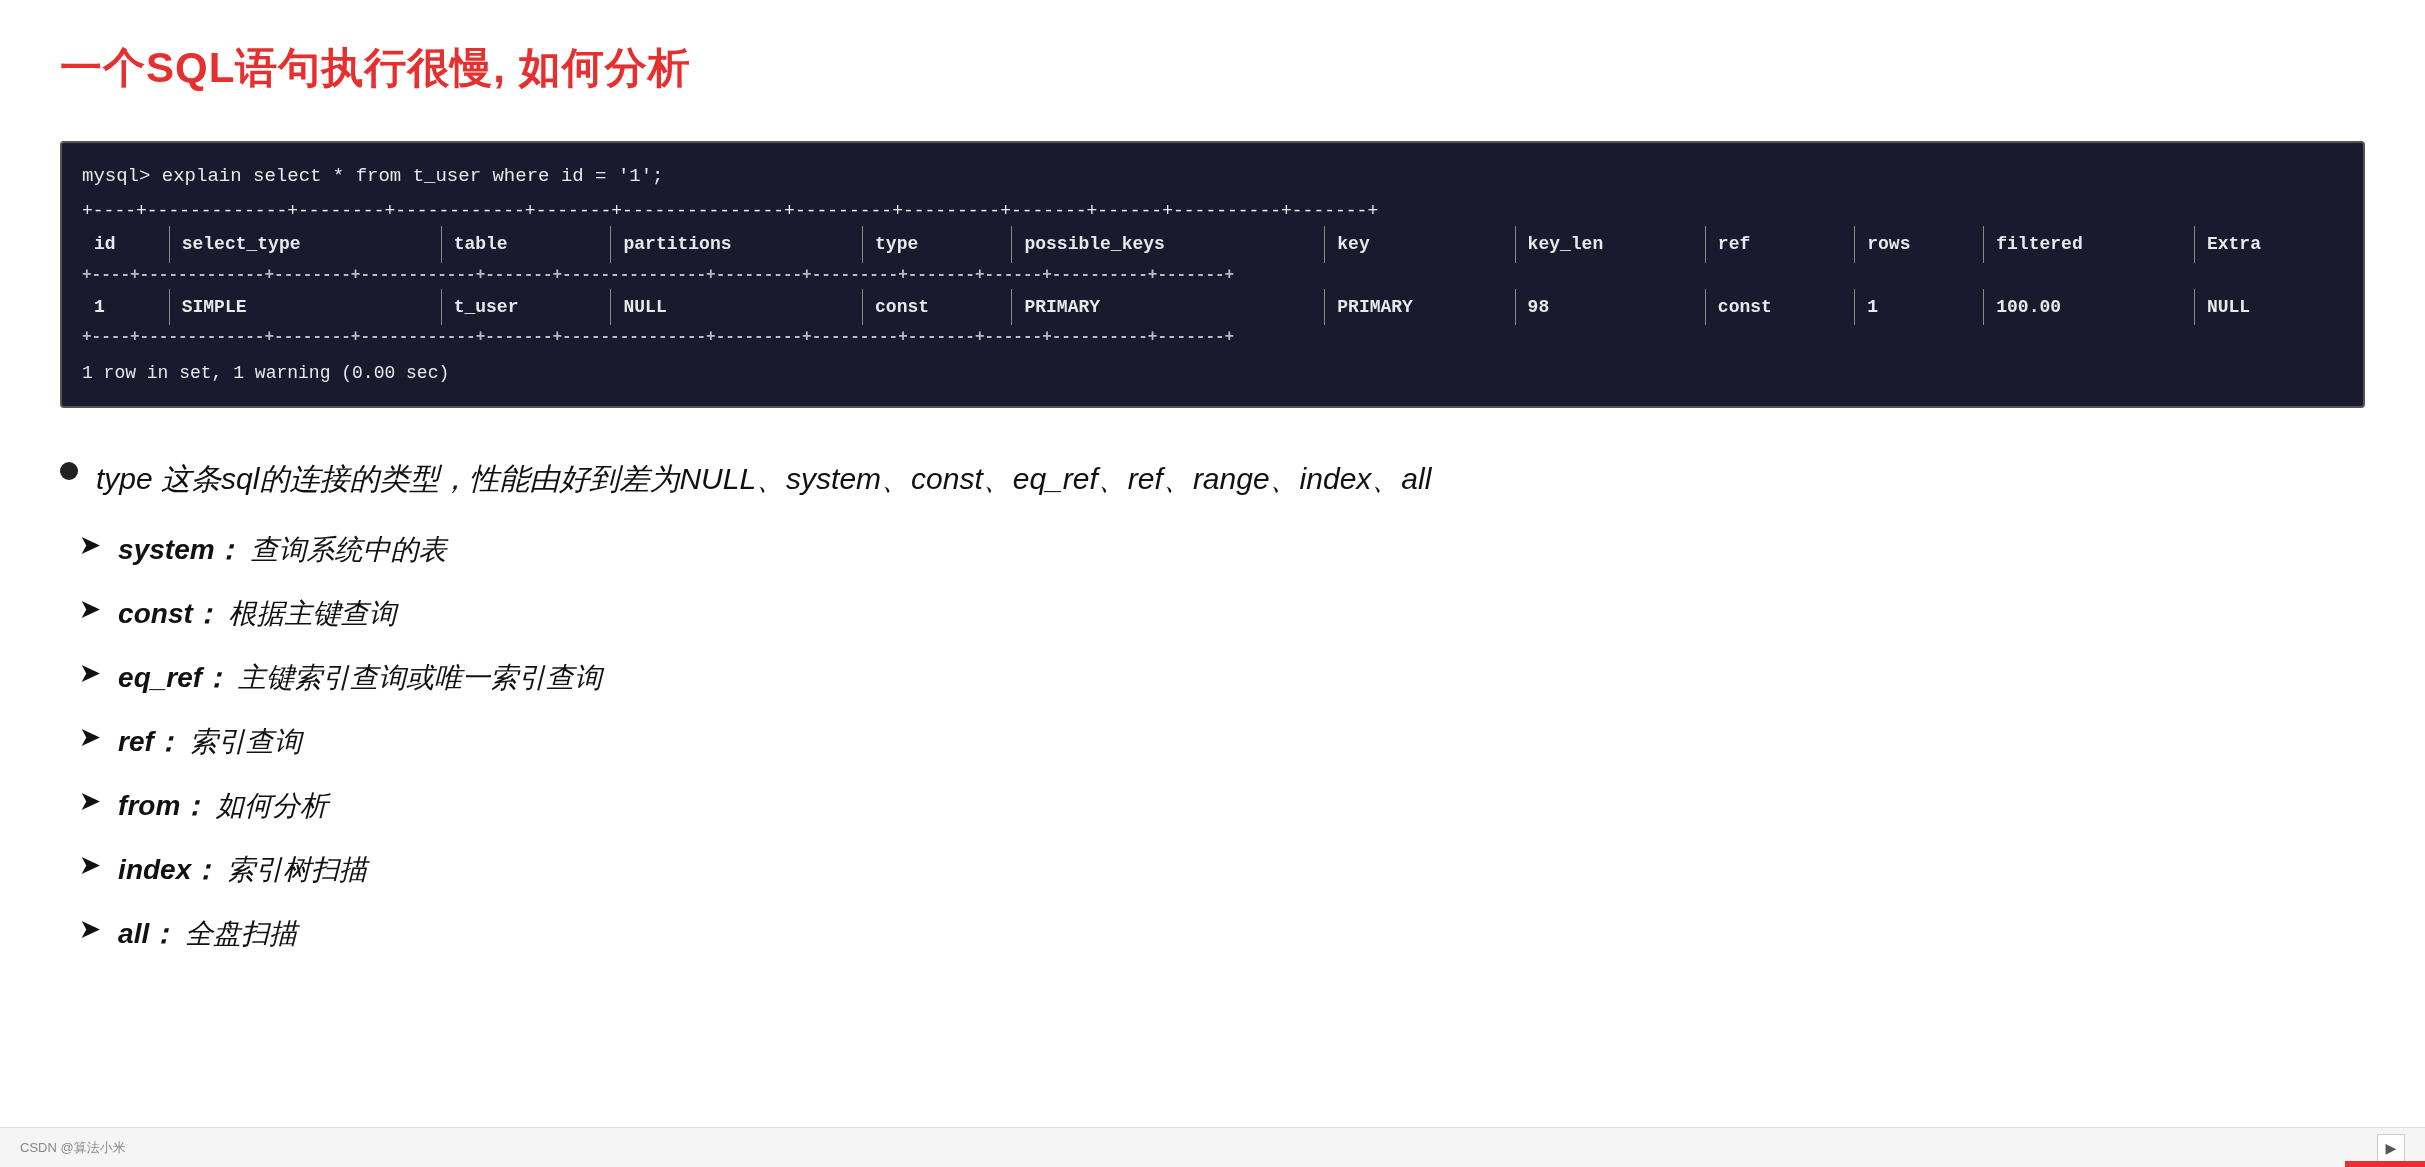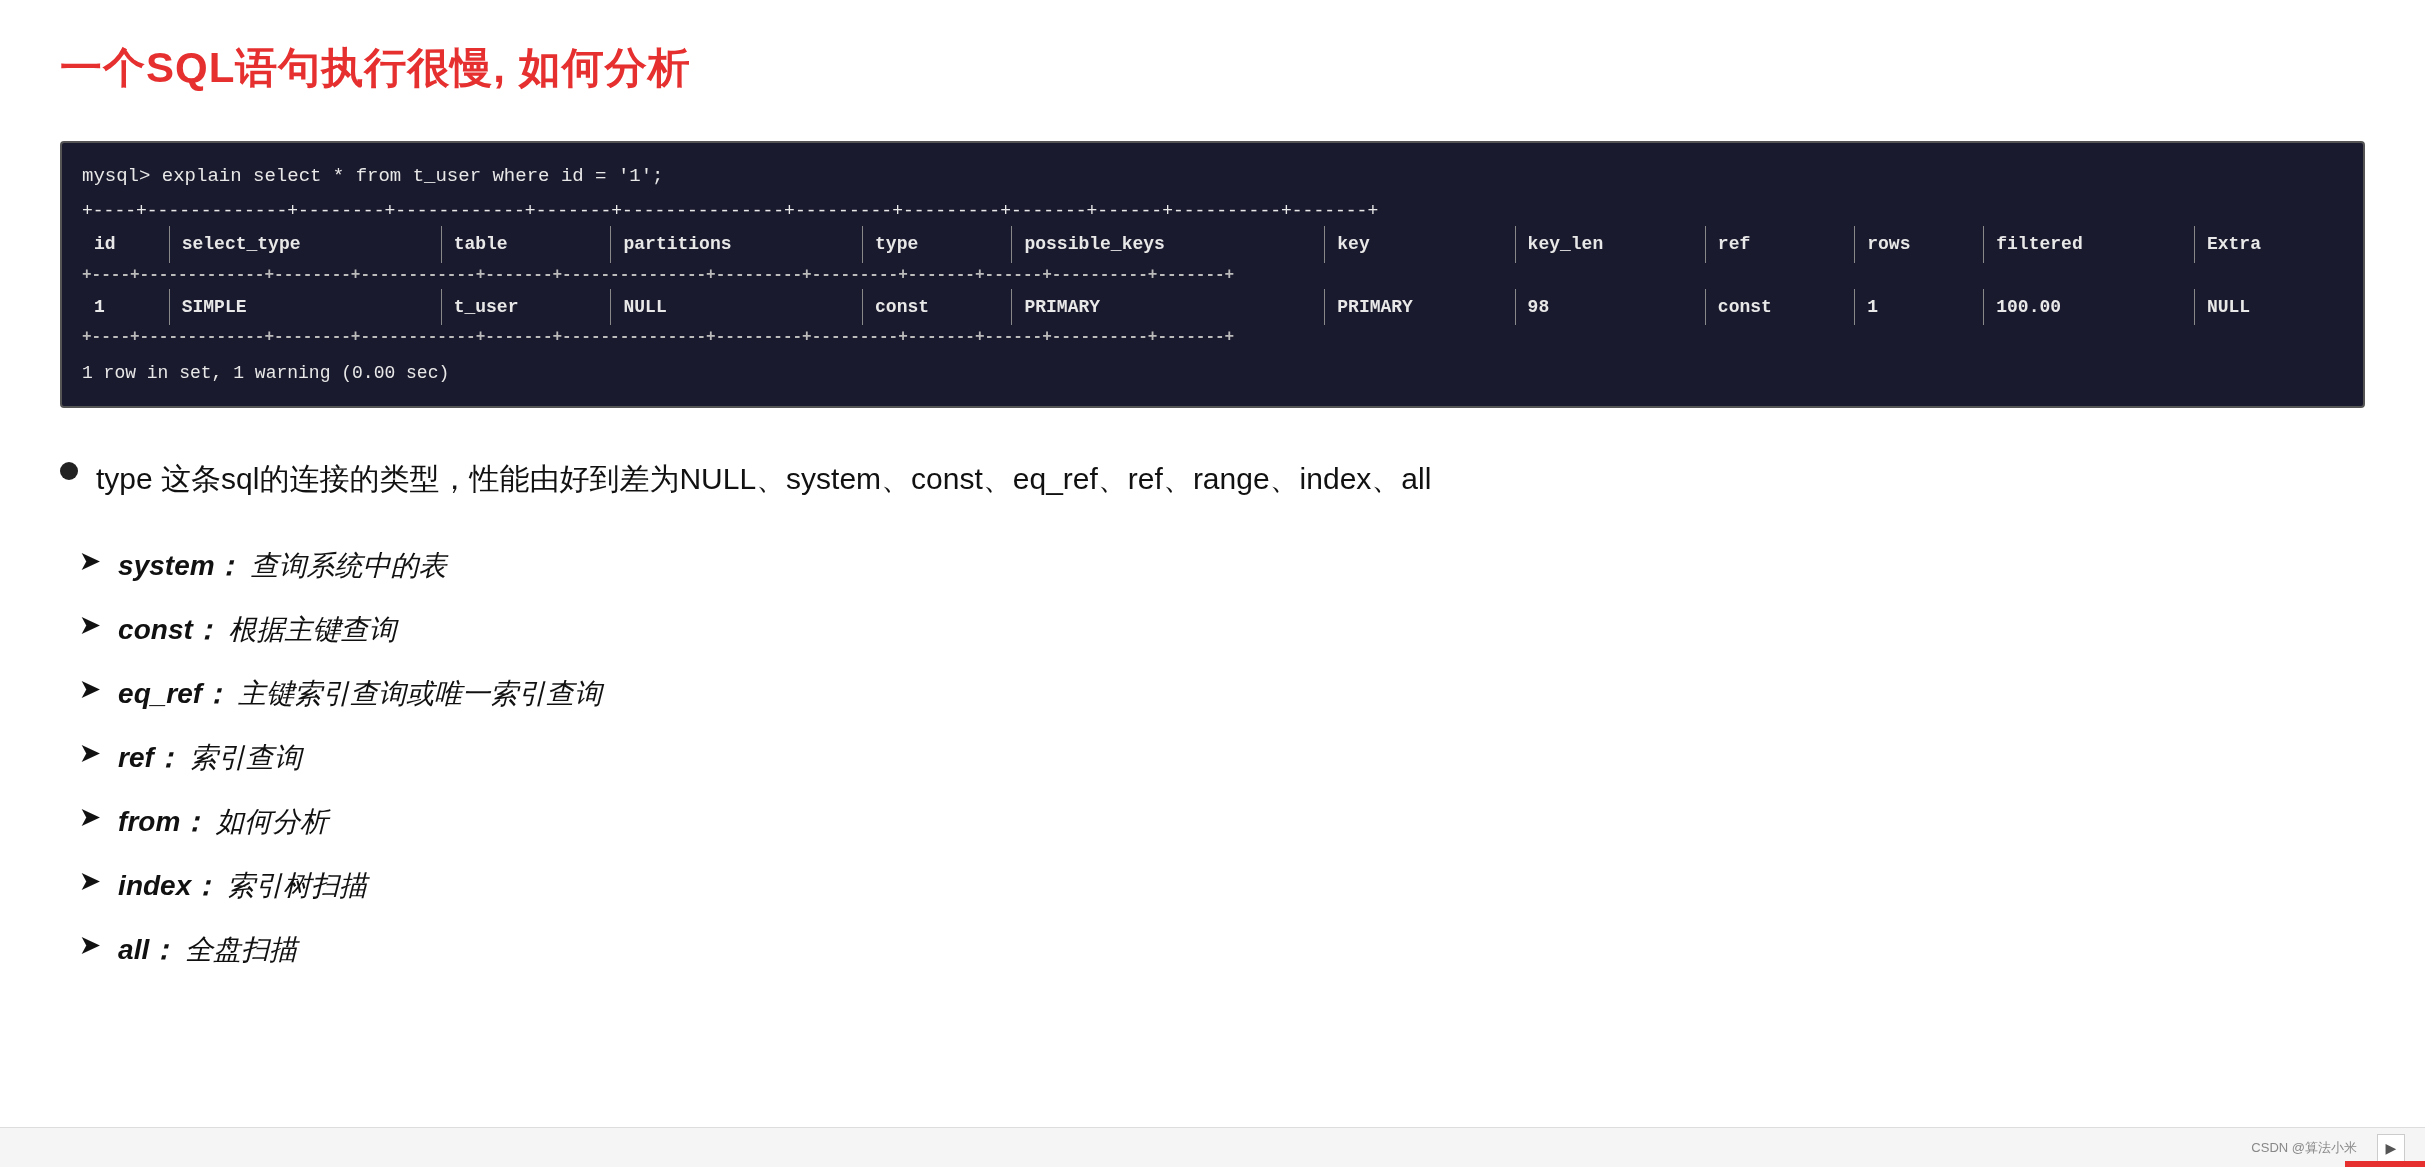--- a/index.html
+++ b/index.html
@@ -95,21 +95,22 @@
       margin-top: 8px;
     }
 
     .content-section {
       margin-top: 10px;
     }
 
     .bullet-item {
       display: flex;
       align-items: flex-start;
-      margin-bottom: 44px;
+      margin-bottom: 28px;
+      font-style: italic;
     }
 
     .bullet-dot {
       width: 18px;
       height: 18px;
       background: #222;
       border-radius: 50%;
       margin-right: 18px;
       margin-top: 6px;
       flex-shrink: 0;
@@ -153,21 +154,21 @@
     .bottom-bar {
       position: fixed;
       bottom: 0;
       left: 0;
       right: 0;
       height: 40px;
       background: #f5f5f5;
       border-top: 1px solid #ddd;
       display: flex;
       align-items: center;
-      justify-content: flex-end;
+      justify-content: space-between;
       padding: 0 20px;
       gap: 20px;
     }
 
     .bottom-bar-text {
       font-size: 13px;
       color: #888;
     }
 
     .play-btn {

